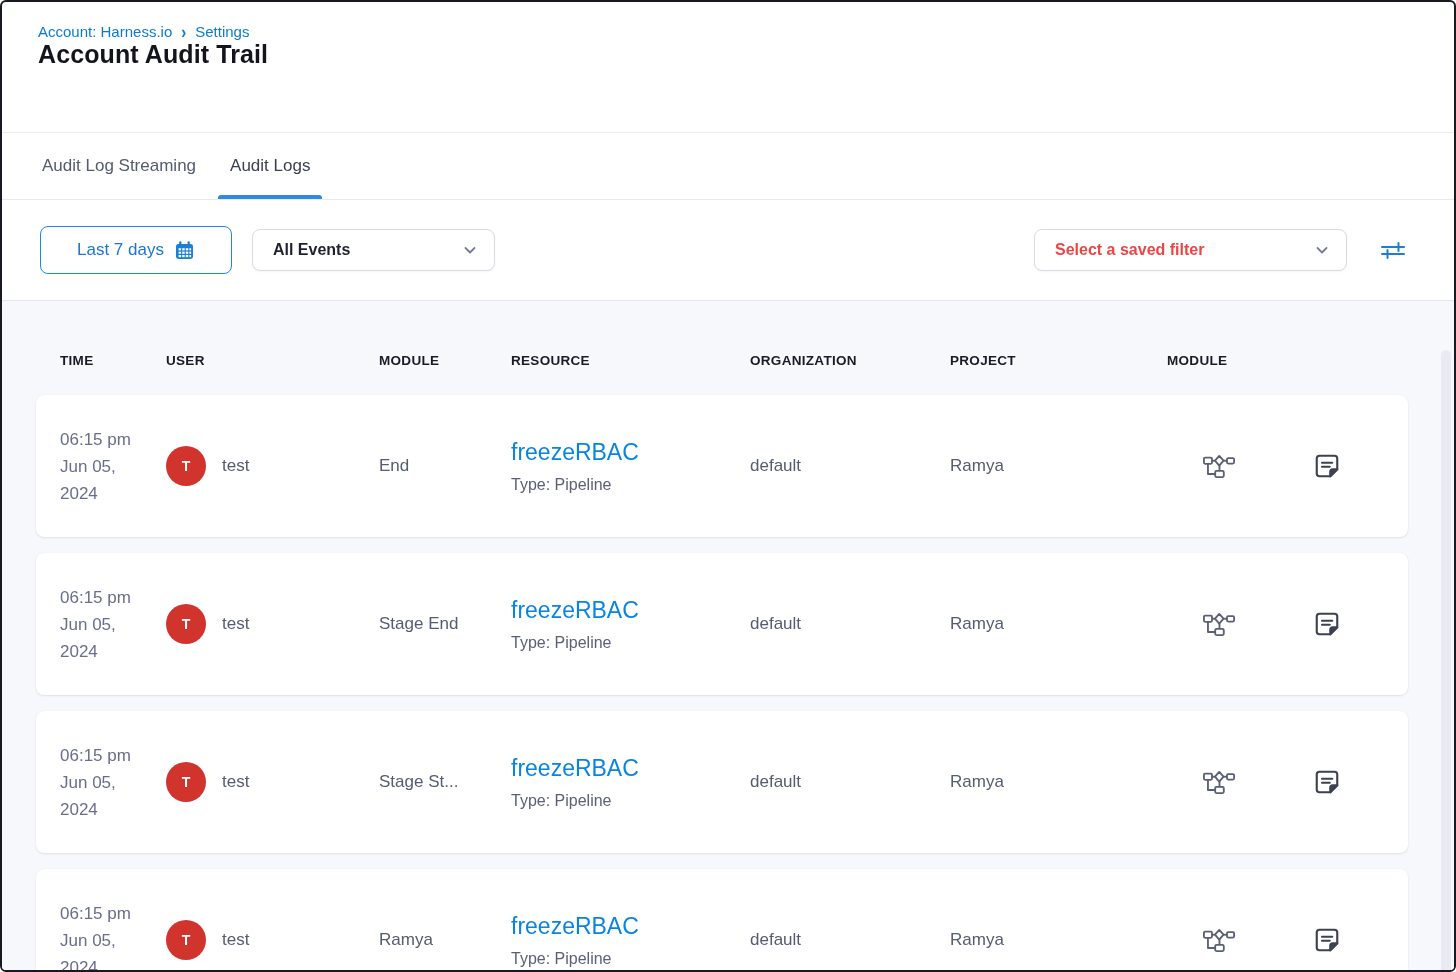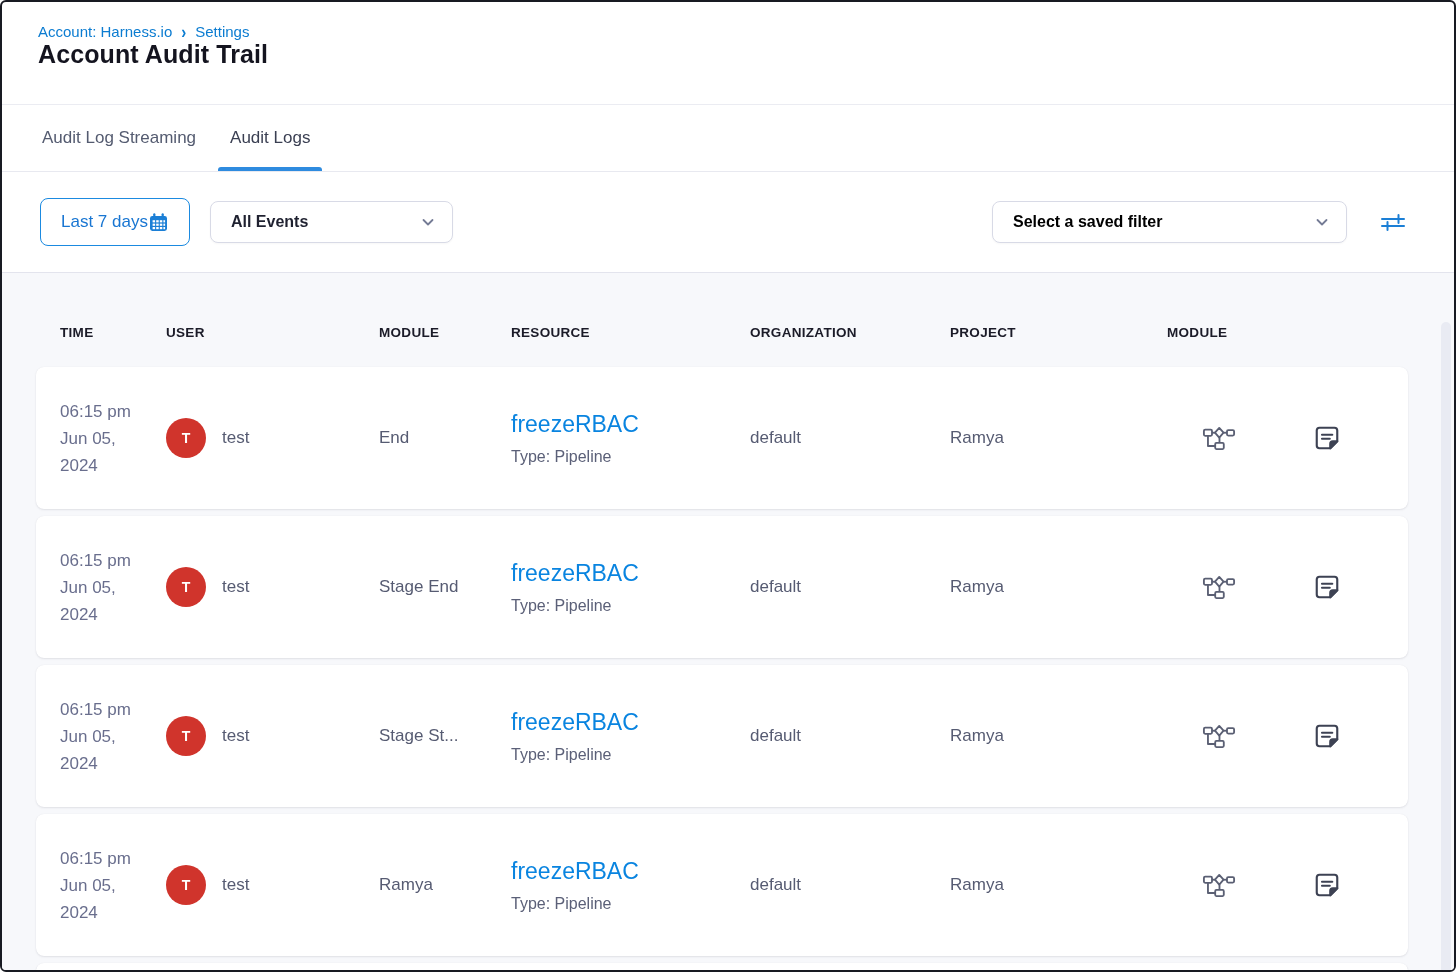--- a/index.html
+++ b/index.html
@@ -12,67 +12,67 @@
   .page {
     width: 1456px; height: 972px;
     border: 2px solid #181a22;
     border-radius: 6px;
     background: #ffffff;
     overflow: hidden;
     display: flex; flex-direction: column;
   }
 
   
-  .page-header { padding: 21px 36px 0 36px; height: 103px; border-bottom: 1px solid #ebecf2; }
+  .page-header { padding: 21px 36px 0 36px; height: 131px; border-bottom: 1px solid #ebecf2; }
   .breadcrumb { display: flex; align-items: center; gap: 9px; font-size: 15px; }
   .breadcrumb a { color: #0b7cd1; text-decoration: none; cursor: pointer; }
   .crumb-sep { color: #0b7cd1; font-size: 15px; font-weight: 700; transform: scaleY(1.2); }
   .page-title { font-size: 25px; font-weight: 700; color: #14141f; letter-spacing: 0.1px; }
 
   
   .tabs-bar { height: 67px; border-bottom: 1px solid #e8e9f0; display: flex; align-items: stretch; padding: 0 28px; }
   .tab { display: flex; align-items: center; padding: 0 12px; margin-right: 10px;
          font-size: 17px; color: #545b70; cursor: pointer; position: relative; }
   .tab.active { color: #3a3f52; }
   .tab.active::after { content: ""; position: absolute; left: 0; right: 0; bottom: 0;
          height: 4px; border-radius: 3px 3px 0 0; background: #2e8bdf; }
 
   
   .filter-bar { height: 101px; border-bottom: 1px solid #e3e4ed; display: flex; align-items: center; padding: 0 44px 0 38px; }
   .date-btn {
-    display: flex; align-items: center; gap: 0;
-    height: 48px; padding: 0 20px; background: #fff;
+    display: flex; align-items: center; gap: 10px;
+    height: 48px; padding: 0 36px; background: #fff;
     border: 1.5px solid #1b8ae0; border-radius: 8px;
     color: #1976d2; font-size: 17px; cursor: pointer;
   }
   .select-box {
     display: flex; align-items: center; justify-content: space-between;
     height: 42px; background: #fff;
     border: 1px solid #d8dae6; border-radius: 8px;
     font-size: 16px; cursor: pointer;
     box-shadow: 0 1px 2px rgba(40,41,61,0.04);
   }
   .select-events { width: 243px; margin-left: 20px; padding: 0 16px 0 20px; color: #1f2130; font-weight: 700; }
-  .select-saved  { width: 355px; margin-left: auto; padding: 0 16px 0 20px; color: #000000; font-weight: 700; }
+  .select-saved  { width: 313px; margin-left: auto; padding: 0 16px 0 20px; color: #ef4444; font-weight: 700; }
   .chevron { color: #747b95; display: flex; }
   .sliders-btn { margin-left: 29px; background: none; border: none; cursor: pointer; display: flex; padding: 4px; }
 
   
   .table-area { flex: 1; background: #f7f8fb; padding: 52px 46px 16px 34px; position: relative; overflow: hidden; }
   :root { --cols: 106px 213px 132px 239px 200px 217px 103px 1fr; }
   .thead {
     display: grid; grid-template-columns: var(--cols);
     padding-left: 24px; margin-bottom: 27px;
   }
   .th { font-size: 13.5px; font-weight: 700; color: #1b1b28; letter-spacing: 0.3px; }
 
   .row-card {
     display: grid; grid-template-columns: var(--cols); align-items: center;
     background: #ffffff; border-radius: 8px;
-    height: 142px; margin-bottom: 7px; padding: 0 24px;
+    height: 142px; margin-bottom: 16px; padding: 0 24px;
     box-shadow: 0 0 1px rgba(40,41,61,0.08), 0 1px 2px rgba(96,97,112,0.14);
   }
   .row-card.partial { height: 80px; margin-bottom: 0; }
 
   .cell-time { font-size: 17px; color: #696e8d; line-height: 27px; }
   .cell-time .date { width: 92px; }
   .cell-user { display: flex; align-items: center; gap: 16px; }
   .avatar {
     width: 40px; height: 40px; border-radius: 50%; background: #d0342c;
     color: #fff; font-size: 14px; font-weight: 700;

